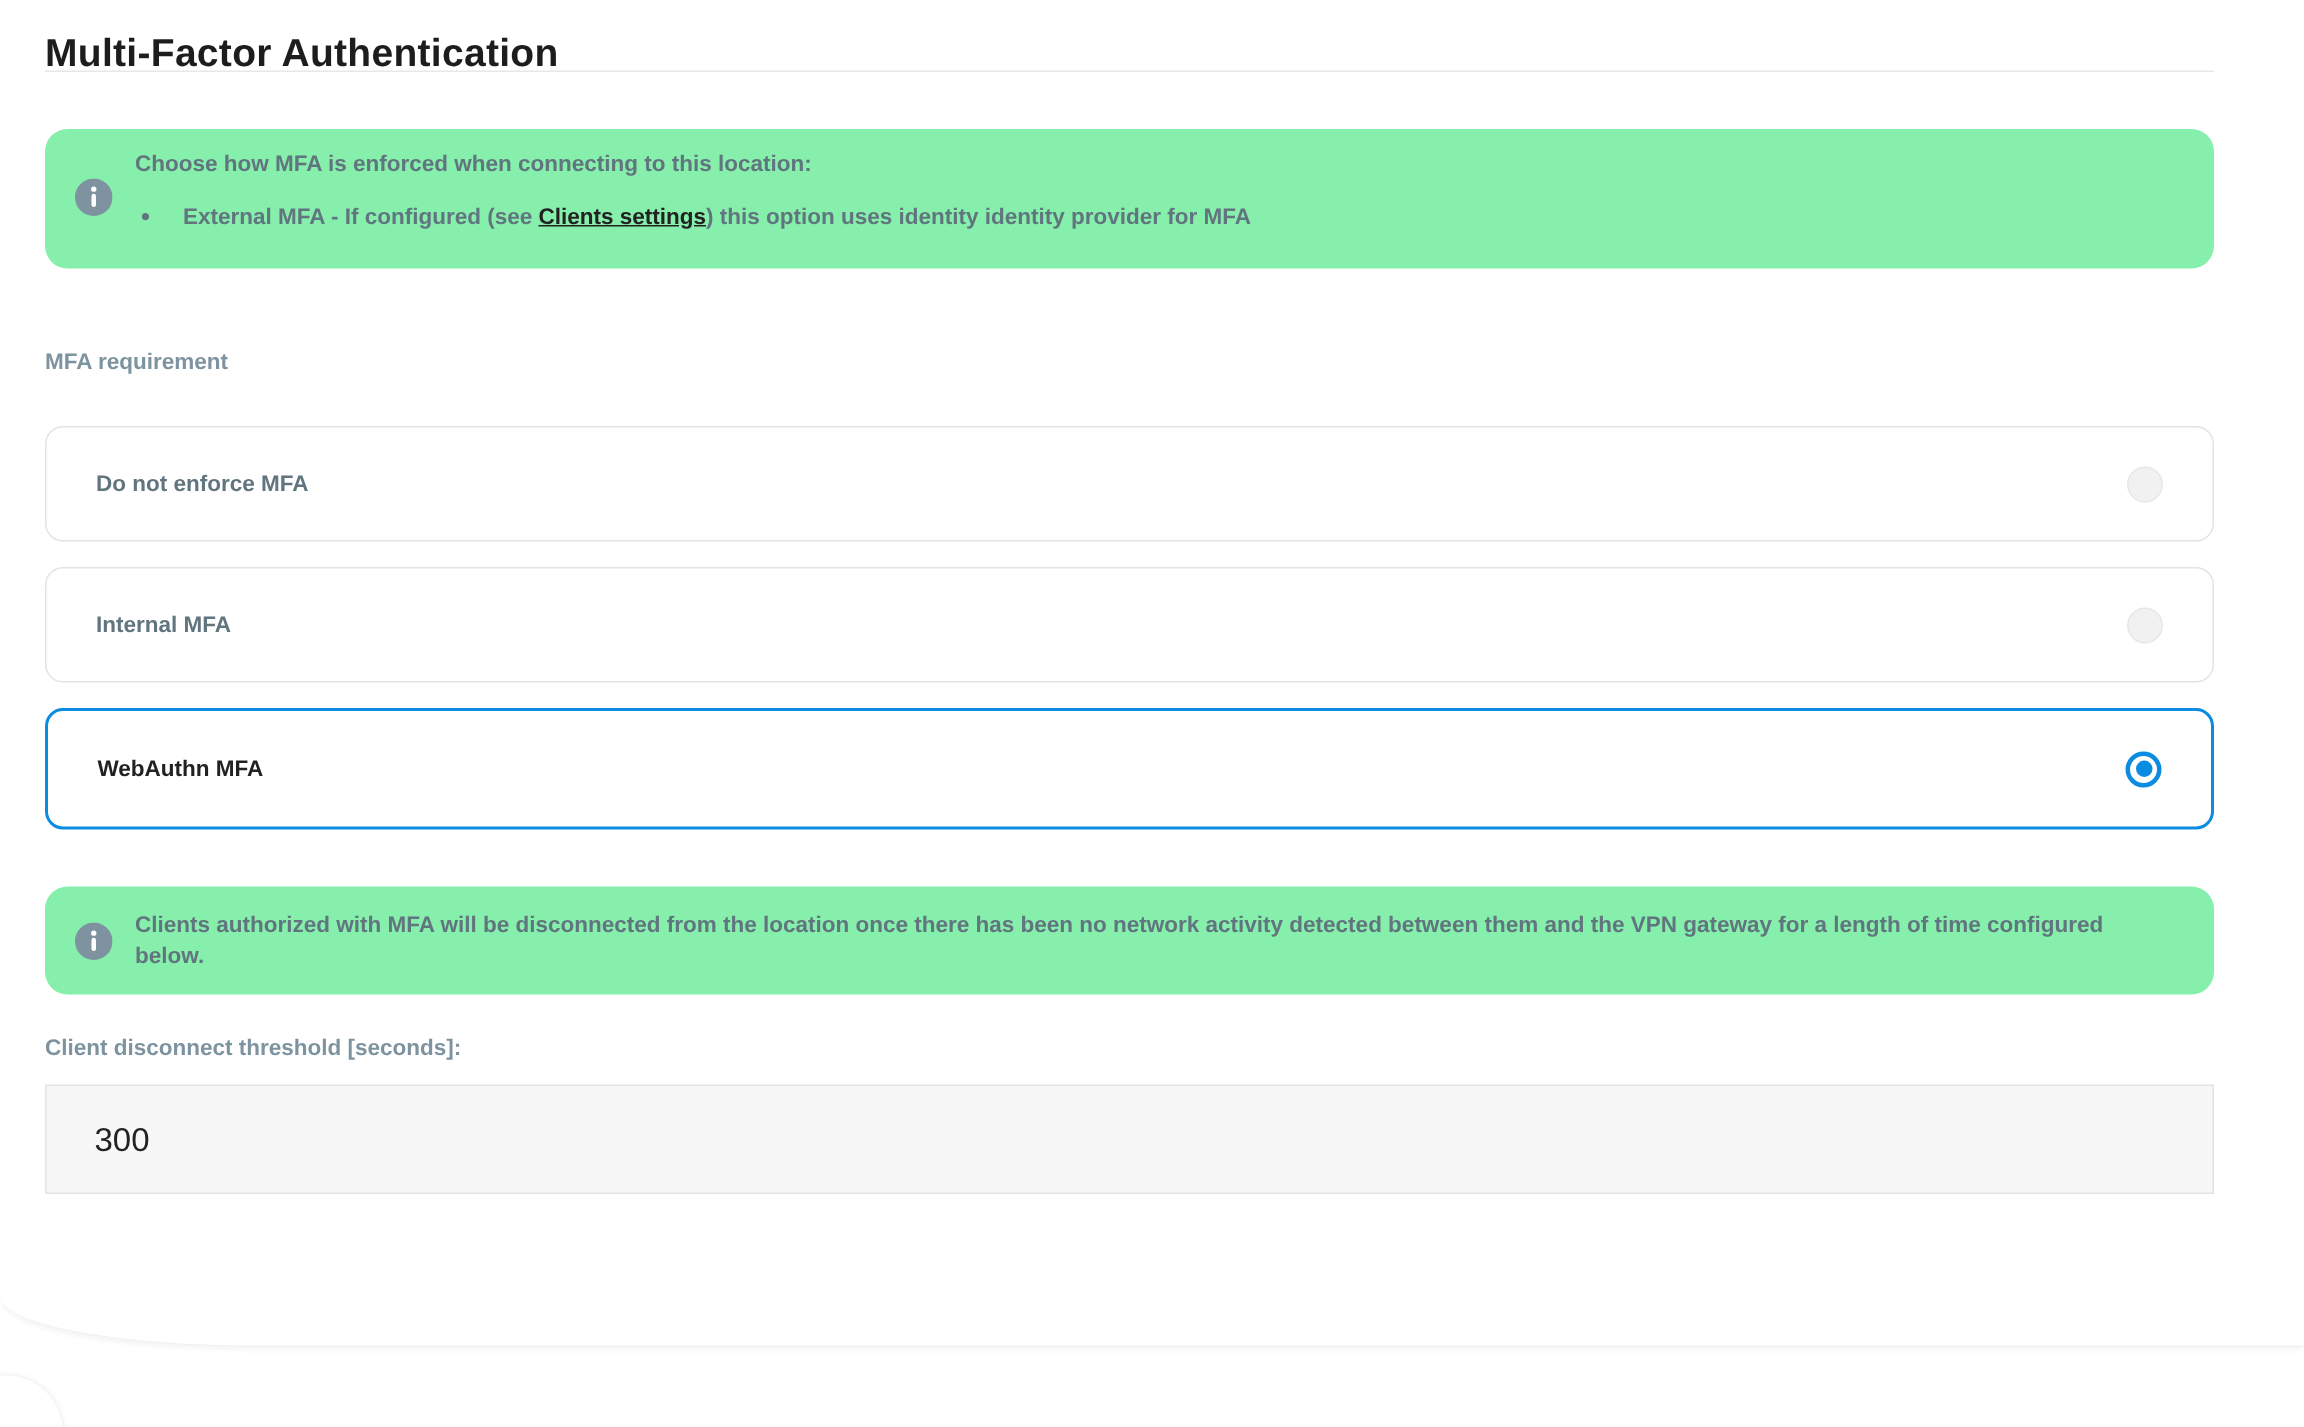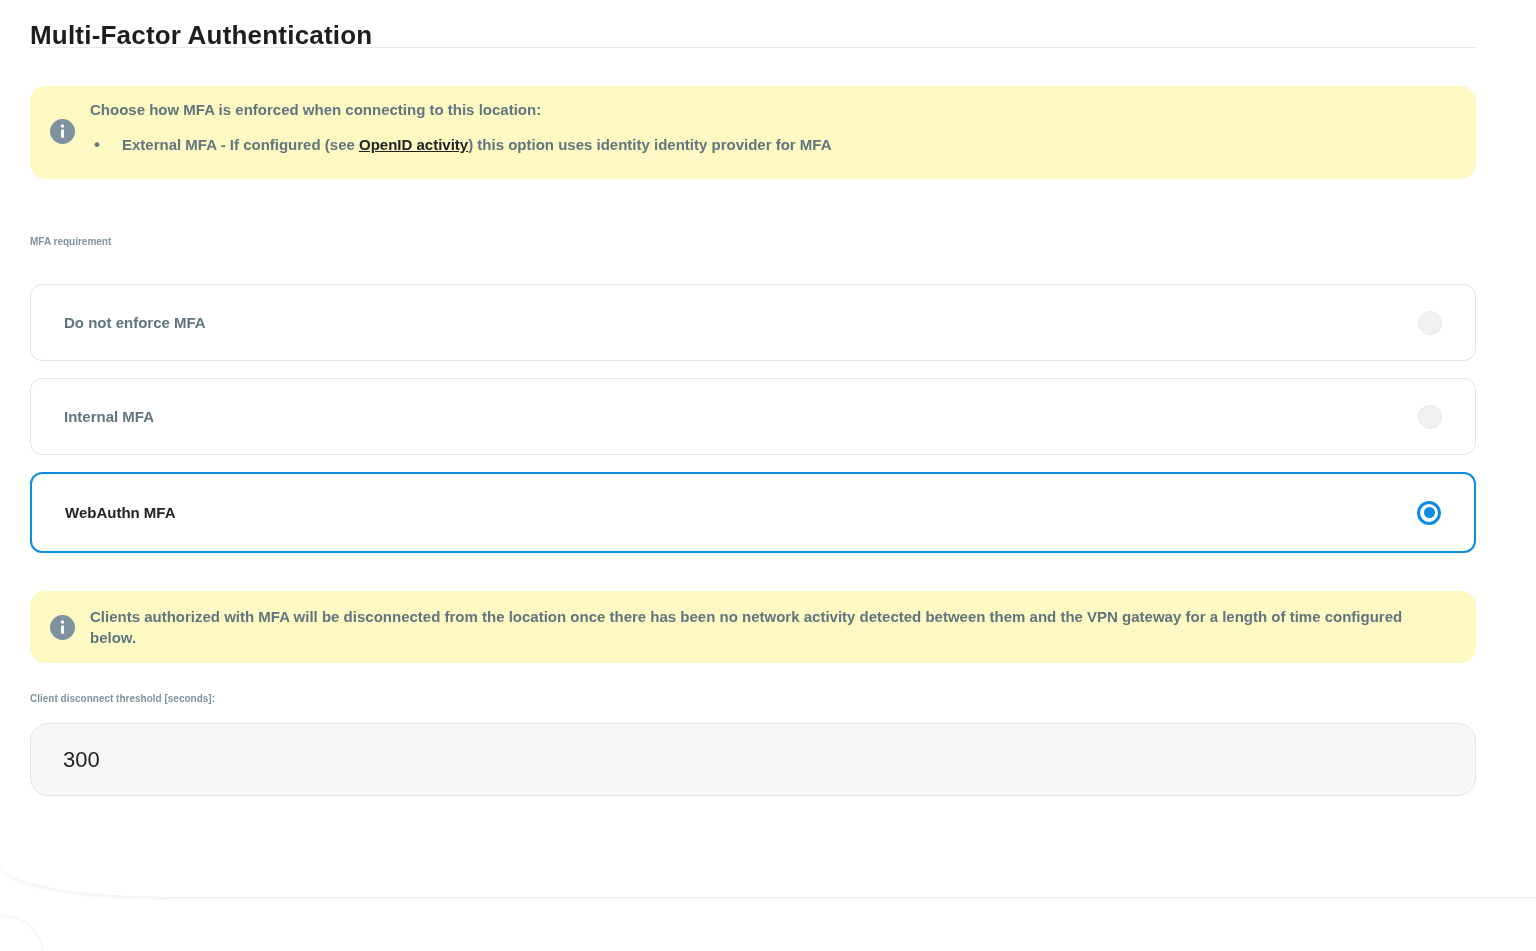--- a/index.html
+++ b/index.html
@@ -12,57 +12,57 @@
   .corner-arc { position:absolute; left:-34px; bottom:-42px; width:76px; height:76px;
     border-radius:50%; background:#ffffff; box-shadow:0 0 4px rgba(0,0,0,0.10);
     pointer-events:none; }
 
   .content { position:relative; width:1446px; margin-left:30px; }
 
   .page-title { padding-top:23px; font-size:26px; line-height:24px; font-weight:700;
     color:#1d1d1d; letter-spacing:0.2px; }
   .divider { border:none; border-top:1px solid #e8e8e8; margin:0; }
 
-  .info-box { margin-top:38px; background:#fef9c3; border-radius:15px;
+  .info-box { margin-top:38px; background:#86efac; border-radius:15px;
     display:flex; align-items:center; }
   .info-icon-col { width:60px; flex:0 0 60px; display:flex; align-items:center; }
   .info-icon-col svg { margin-left:20px; display:block; }
   .info-body { flex:1; color:#61757f; font-size:15px; font-weight:700; }
 
   .info-box.first { padding:14px 24px 16px 0; }
   .info-box.first .info-intro { line-height:20px; margin-bottom:7px; }
   .info-box.first ul { list-style:none; }
   .info-box.first li { line-height:36px; padding-left:32px; position:relative; }
   .info-box.first li::before { content:"•"; position:absolute; left:4px; font-size:17px; }
   .openid-link { color:#222222; text-decoration:underline; cursor:pointer; }
 
   .info-box.second { padding:15px 60px 15px 0; }
   .info-box.second .info-body { line-height:21px; }
 
-  .section-label { margin-top:55px; font-size:10px; line-height:16px; font-weight:700;
+  .section-label { margin-top:55px; font-size:15px; line-height:16px; font-weight:700;
     color:#7e93a0; }
 
   .option-card { margin-top:17px; height:77px; background:#ffffff;
     border:1px solid #e3e3e3; border-radius:12px; display:flex; align-items:center;
     justify-content:space-between; padding:0 33px; cursor:pointer; }
   .option-card.first { margin-top:34px; }
   .option-card .option-label { font-size:15px; font-weight:700; color:#61757f; }
   .option-card.selected { height:81px; border:2px solid #0c8ce0; }
   .option-card.selected .option-label { color:#222222; }
 
   .radio { width:24px; height:24px; border-radius:50%; background:#f1f1f1;
     border:1px solid #e7e7e7; flex:0 0 auto; }
   .radio.checked { background:#ffffff; border:3px solid #0c8ce0;
     display:flex; align-items:center; justify-content:center; }
   .radio.checked::after { content:""; width:11px; height:11px; border-radius:50%;
     background:#0c8ce0; }
 
   .threshold-label { margin-top:28px; }
   .threshold-input { margin-top:16px; width:100%; height:73px; background:#f7f7f7;
-    border:1px solid #e3e3e3; border-radius:18px; padding:0 20px 0 32px;
+    border:1px solid #e3e3e3; border-radius:0; padding:0 20px 0 32px;
     font-family:"Liberation Sans","DejaVu Sans",sans-serif;
     font-size:22px; color:#222222; outline:none; display:block; }
 </style>
 </head>
 <body>
 
 <div class="panel-edge"></div>
 <div class="corner-arc"></div>
 
 <div class="content">
@@ -75,21 +75,21 @@
       <svg width="25" height="25" viewBox="0 0 24 24">
         <circle cx="12" cy="12" r="12" fill="#7e929f"></circle>
         <circle cx="12" cy="6.8" r="1.7" fill="#ffffff"></circle>
         <rect x="10.55" y="9.8" width="2.9" height="8.4" rx="1.45" fill="#ffffff"></rect>
       </svg>
     </div>
     <div class="info-body">
       <div class="info-intro">Choose how MFA is enforced when connecting to this location:</div>
       <ul>
         <li>
-          <span>External MFA - If configured (see </span><a class="openid-link">OpenID activity</a><span>) this option uses identity identity provider for MFA</span>
+          <span>External MFA - If configured (see </span><a class="openid-link">Clients settings</a><span>) this option uses identity identity provider for MFA</span>
         </li>
       </ul>
     </div>
   </div>
 
   <div class="section-label">MFA requirement</div>
 
   <div class="option-card first">
     <span class="option-label">Do not enforce MFA</span>
     <span class="radio"></span>

